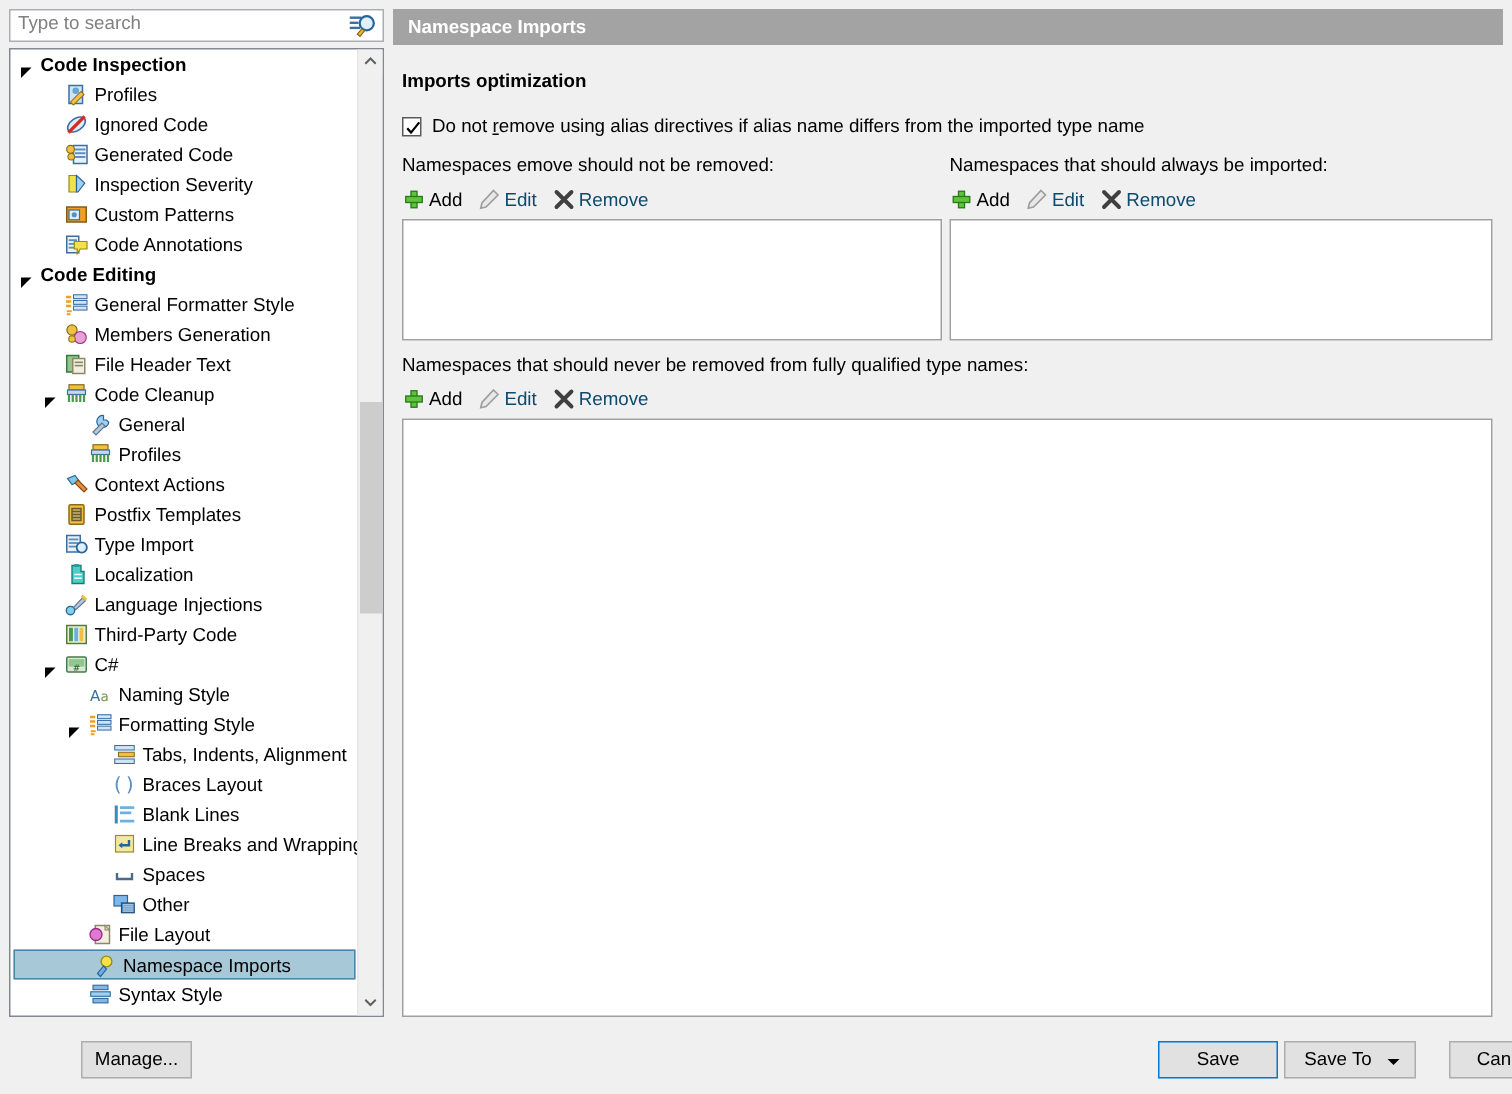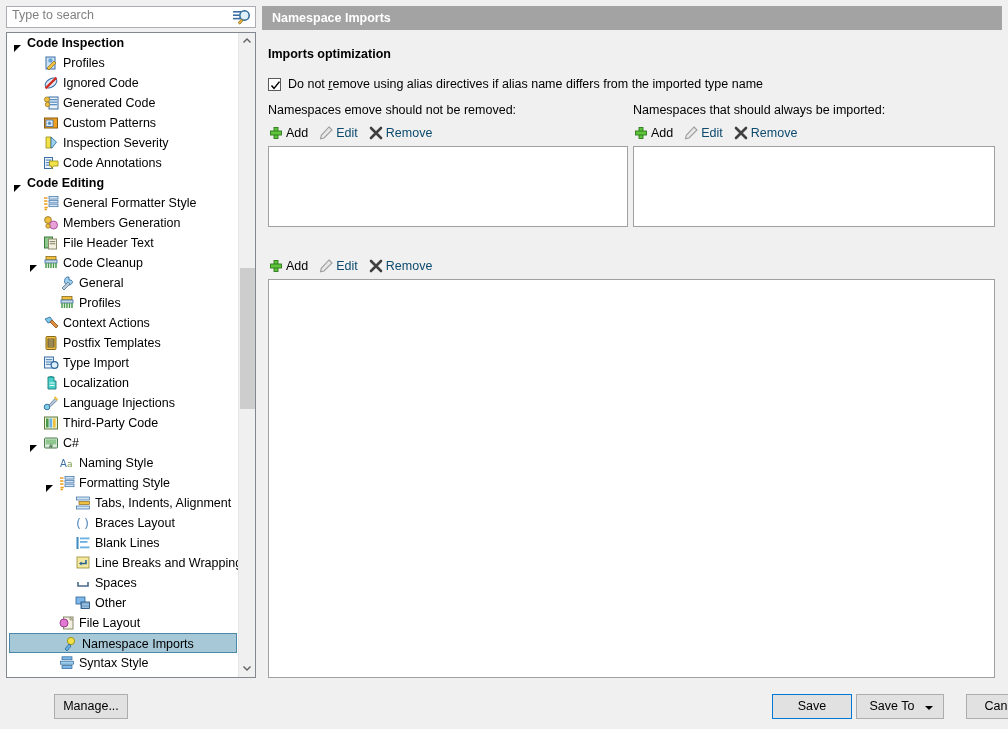--- a/index.html
+++ b/index.html
@@ -310,32 +310,32 @@
                 <rect x="7" y="4" width="7" height="1.3" fill="#5a8fc0"></rect>
                 <rect x="7" y="6.5" width="7" height="1.3" fill="#5a8fc0"></rect>
                 <rect x="7" y="9" width="7" height="1.3" fill="#5a8fc0"></rect>
                 <circle cx="4" cy="4.5" r="2.6" fill="#f0c040" stroke="#8a6a1a" stroke-width="0.7"></circle>
                 <circle cx="4.5" cy="9.5" r="2.2" fill="#f0c040" stroke="#8a6a1a" stroke-width="0.7"></circle>
               </svg></span>
             <span class="t-label" style="left:56px">Generated Code</span>
           </div>
           <div class="tree-row">
             <span class="t-icon" style="left:36px"><svg width="16" height="16" viewBox="0 0 16 16">
+                <path d="M3 13 L3 2 L8 2 L8 13 Z" fill="#f2e24a" stroke="#9a8a10" stroke-width="0.8"></path>
+                <path d="M8 2 L13.5 7 L9 13 L8 13 Z" fill="#9ed0f0" stroke="#2a6496" stroke-width="0.8"></path>
+              </svg></span>
+            <span class="t-label" style="left:56px">Inspection Severity</span>
+          </div>
+          <div class="tree-row">
+            <span class="t-icon" style="left:36px"><svg width="16" height="16" viewBox="0 0 16 16">
                 <rect x="1.5" y="3" width="13" height="10" fill="#f0a020" stroke="#8a5a10"></rect>
                 <rect x="3" y="5" width="7" height="6.5" fill="#dfeefa" stroke="#3a6ea5" stroke-width="0.8"></rect>
                 <circle cx="6.5" cy="8.2" r="1.7" fill="#5a8fc0"></circle>
               </svg></span>
             <span class="t-label" style="left:56px">Custom Patterns</span>
-          </div>
-          <div class="tree-row">
-            <span class="t-icon" style="left:36px"><svg width="16" height="16" viewBox="0 0 16 16">
-                <path d="M3 13 L3 2 L8 2 L8 13 Z" fill="#f2e24a" stroke="#9a8a10" stroke-width="0.8"></path>
-                <path d="M8 2 L13.5 7 L9 13 L8 13 Z" fill="#9ed0f0" stroke="#2a6496" stroke-width="0.8"></path>
-              </svg></span>
-            <span class="t-label" style="left:56px">Inspection Severity</span>
           </div>
           <div class="tree-row">
             <span class="t-icon" style="left:36px"><svg width="16" height="16" viewBox="0 0 16 16">
                 <rect x="1.5" y="2.5" width="8" height="11" fill="#e9f2fb" stroke="#3a6ea5"></rect>
                 <rect x="2.8" y="4.5" width="5.5" height="1.2" fill="#5a8fc0"></rect>
                 <rect x="2.8" y="7" width="5.5" height="1.2" fill="#5a8fc0"></rect>
                 <rect x="2.8" y="9.5" width="5.5" height="1.2" fill="#5a8fc0"></rect>
                 <path d="M6.5 6 L15 6 L15 11 L10.5 11 L8.5 14 L8.5 11 L6.5 11 Z" fill="#f2e24a" stroke="#9a8a10" stroke-width="0.8"></path>
               </svg></span>
             <span class="t-label" style="left:56px">Code Annotations</span>
@@ -598,20 +598,21 @@
     <div class="toolbar" id="toolbar-1" style="left:371px; top:118px;"><span class="tb-btn"><span class="tb-ico"><svg width="16" height="16" viewBox="0 0 16 16">
               <rect x="6" y="2.5" width="4" height="11" fill="#5ec43c" stroke="#2a7a1a" stroke-width="0.9"></rect>
               <rect x="2.5" y="6" width="11" height="4" fill="#5ec43c" stroke="#2a7a1a" stroke-width="0.9"></rect>
             </svg></span><span>Add</span></span><span class="tb-btn disabled"><span class="tb-ico"><svg width="16" height="16" viewBox="0 0 16 16">
               <path d="M11 2 L14 5 L6 13 L2.5 13.8 L3.3 10.3 Z" fill="#e8e8e8" stroke="#9d9d9d" stroke-width="1.1"></path>
             </svg></span><span>Edit</span></span><span class="tb-btn disabled"><span class="tb-ico"><svg width="16" height="16" viewBox="0 0 16 16">
               <path d="M3 3 L13 13 M13 3 L3 13" stroke="#404040" stroke-width="2.6" stroke-linecap="round"></path>
             </svg></span><span>Remove</span></span></div>
     <div class="listbox" id="listbox-1" style="left:371px; top:140px; width:362px; height:81px;"></div>
 
+    <div class="list-label" style="left:6px; top:230px;">Namespaces that should never be removed from fully qualified type names:</div>
     <div class="toolbar" id="toolbar-2" style="left:6px; top:251px;"><span class="tb-btn"><span class="tb-ico"><svg width="16" height="16" viewBox="0 0 16 16">
               <rect x="6" y="2.5" width="4" height="11" fill="#5ec43c" stroke="#2a7a1a" stroke-width="0.9"></rect>
               <rect x="2.5" y="6" width="11" height="4" fill="#5ec43c" stroke="#2a7a1a" stroke-width="0.9"></rect>
             </svg></span><span>Add</span></span><span class="tb-btn disabled"><span class="tb-ico"><svg width="16" height="16" viewBox="0 0 16 16">
               <path d="M11 2 L14 5 L6 13 L2.5 13.8 L3.3 10.3 Z" fill="#e8e8e8" stroke="#9d9d9d" stroke-width="1.1"></path>
             </svg></span><span>Edit</span></span><span class="tb-btn disabled"><span class="tb-ico"><svg width="16" height="16" viewBox="0 0 16 16">
               <path d="M3 3 L13 13 M13 3 L3 13" stroke="#404040" stroke-width="2.6" stroke-linecap="round"></path>
             </svg></span><span>Remove</span></span></div>
     <div class="listbox" id="listbox-2" style="left:6px; top:273px; width:727px; height:399px;"></div>
   </div>

